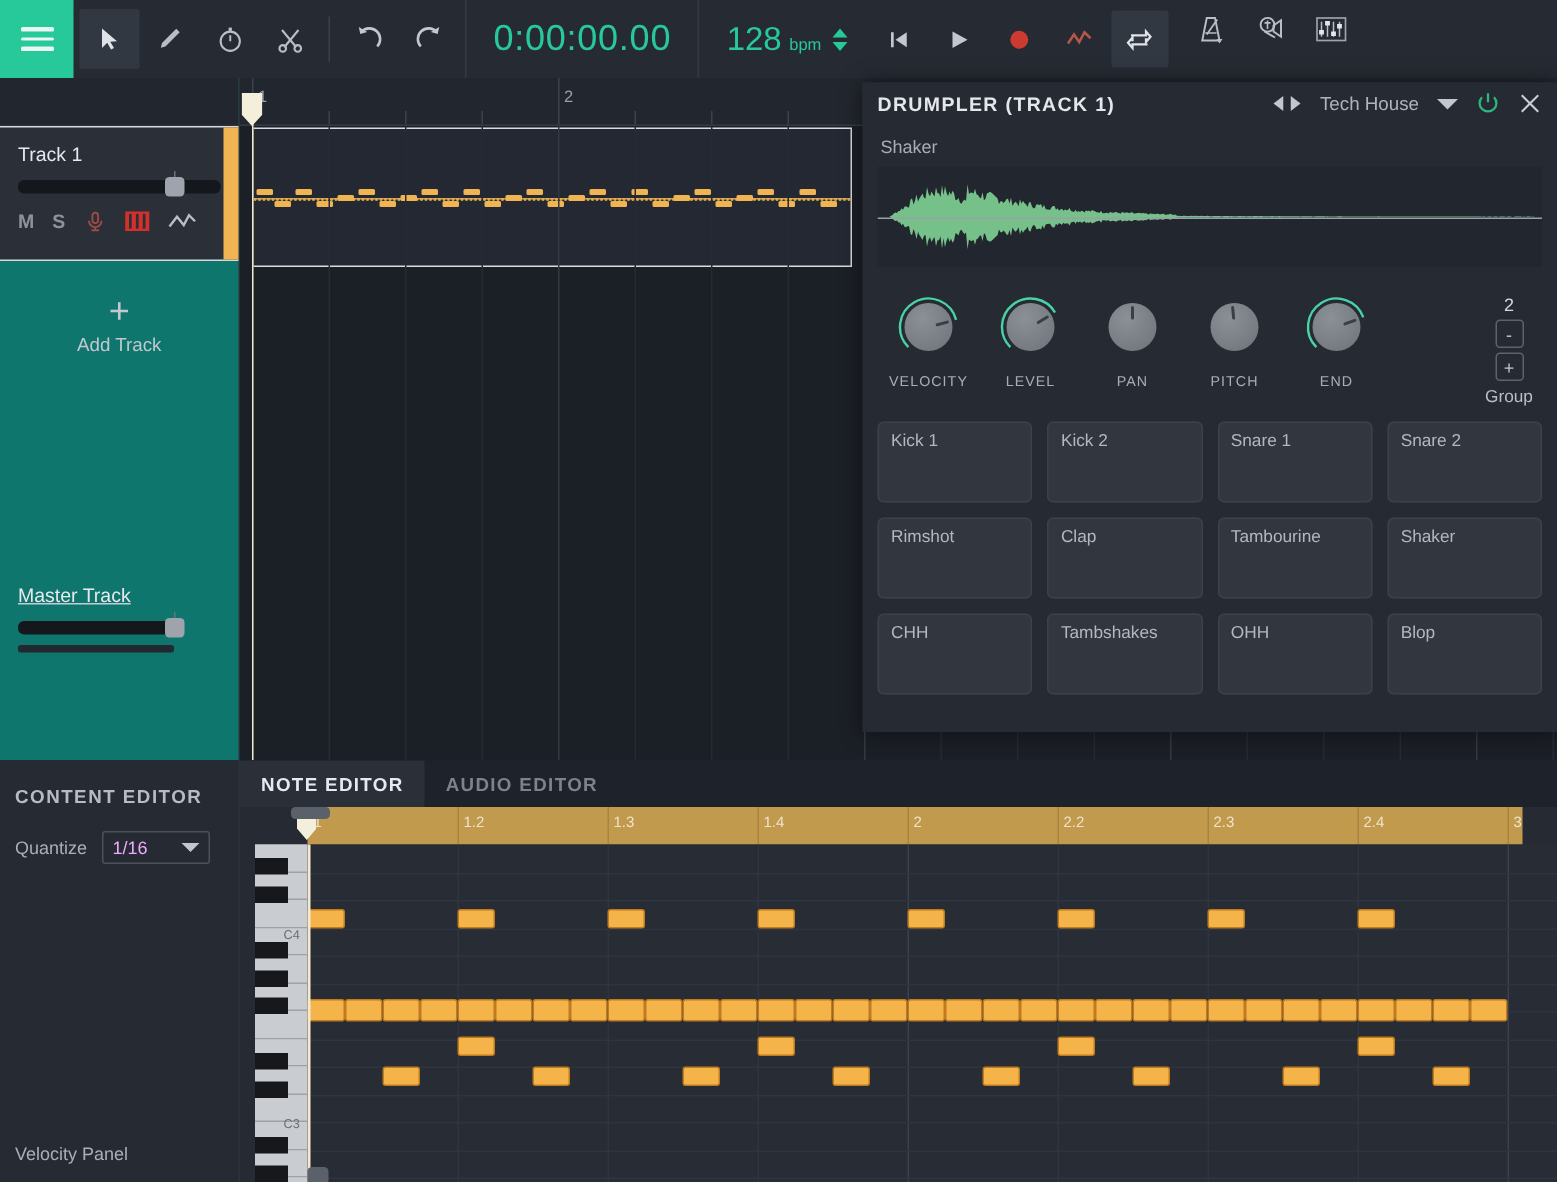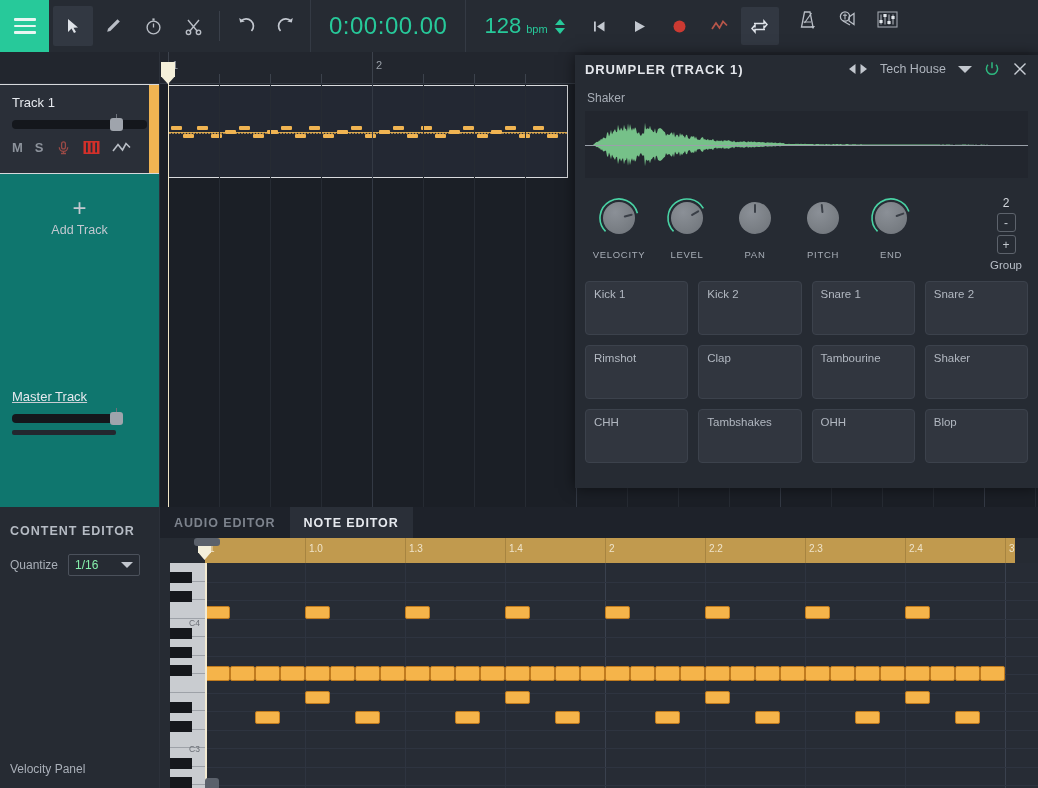--- a/index.html
+++ b/index.html
@@ -170,21 +170,21 @@
     position:absolute; left:0; top:0; width:160px; height:281px; background:#262b33;
     border-right:1px solid #2c313a;
   }
   .ce-title { font-size:12.5px; font-weight:bold; letter-spacing:1px; color:#b6bcc5; padding:17px 0 0 10px;}
   .quant-row { display:flex; align-items:center; gap:10px; padding:16px 0 0 10px;}
   .quant-lab { font-size:12px; color:#a9afb8;}
   .quant-sel {
     width:72px; height:22px; border:1px solid #4b515b; border-radius:2px;
     display:flex; align-items:center; justify-content:space-between; padding:0 6px; cursor:pointer;
   }
-  .quant-val { font-size:12px; color:#86efac;}
+  .quant-val { font-size:12px; color:#f0abfc;}
   .vel-panel { position:absolute; left:10px; bottom:12px; font-size:12px; color:#a9afb8;}
 
   .editor-tabs { position:absolute; left:160px; top:0; right:0; height:31px; background:#1e222a; display:flex;}
   .etab { padding:0 14px; height:31px; display:flex; align-items:center; font-size:12.5px; font-weight:bold;
           letter-spacing:0.9px; color:#7d838d; cursor:pointer;}
   .etab.sel { background:#2a2f38; color:#e6e9ee; }
 
   .pianoroll { position:absolute; left:160px; top:31px; right:0; bottom:0; overflow:hidden; background:#262b33;}
   .pr-ruler { position:absolute; left:45px; top:0; width:810px; height:25px; background:#c19a4e; }
   .pr-ruler .lbl { position:absolute; top:5px; font-size:10px; color:#efe4cb; }
@@ -701,28 +701,28 @@
         <span class="quant-lab">Quantize</span>
         <span class="quant-sel">
           <span class="quant-val">1/16</span>
           <span class="caret-dn" style="border-left-width:6px;border-right-width:6px;border-top-width:6px;"></span>
         </span>
       </div>
       <div class="vel-panel">Velocity Panel</div>
     </div>
 
     <div class="editor-tabs" id="editor-tabs">
+        <div class="etab sel">NOTE EDITOR</div>
         <div class="etab">AUDIO EDITOR</div>
-        <div class="etab sel">NOTE EDITOR</div>
       </div>
 
     <div class="pianoroll">
       <div class="pr-ruler" id="pr-ruler">
           <div class="lbl" style="left: 4px;">1</div>
-          <div class="lbl" style="left: 104px;">1.0</div>
+          <div class="lbl" style="left: 104px;">1.2</div>
           <div class="tk" style="left: 100px;"></div>
           <div class="lbl" style="left: 204px;">1.3</div>
           <div class="tk" style="left: 200px;"></div>
           <div class="lbl" style="left: 304px;">1.4</div>
           <div class="tk" style="left: 300px;"></div>
           <div class="lbl" style="left: 404px;">2</div>
           <div class="tk" style="left: 400px;"></div>
           <div class="lbl" style="left: 504px;">2.2</div>
           <div class="tk" style="left: 500px;"></div>
           <div class="lbl" style="left: 604px;">2.3</div>

